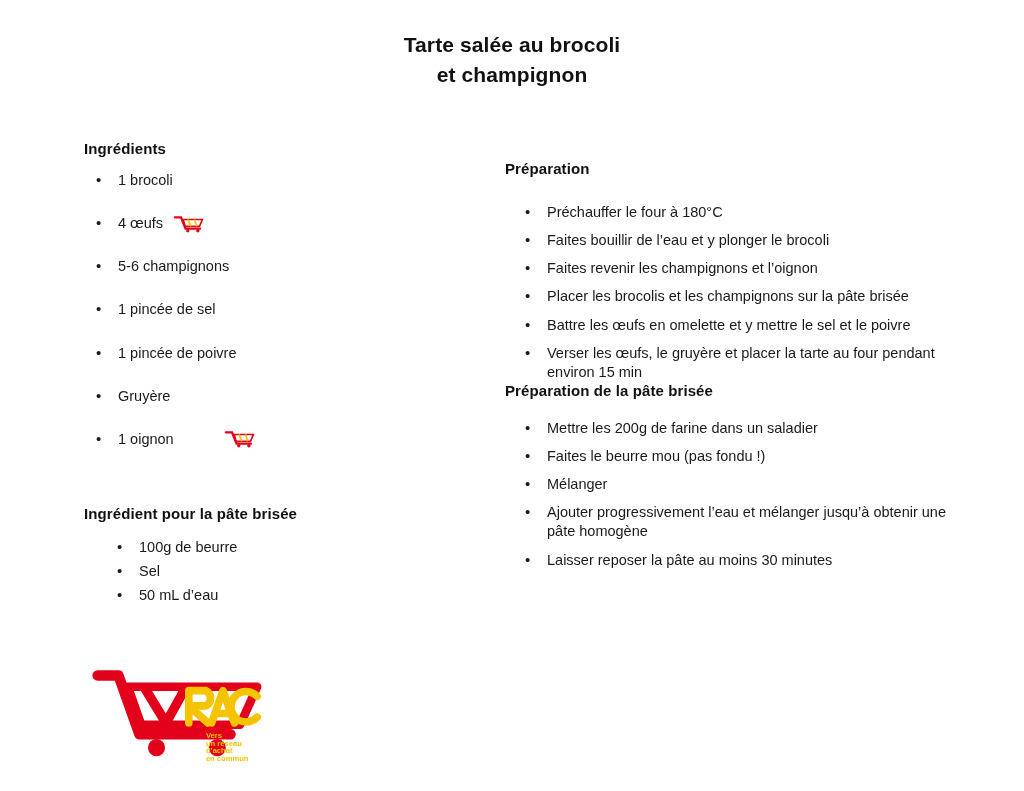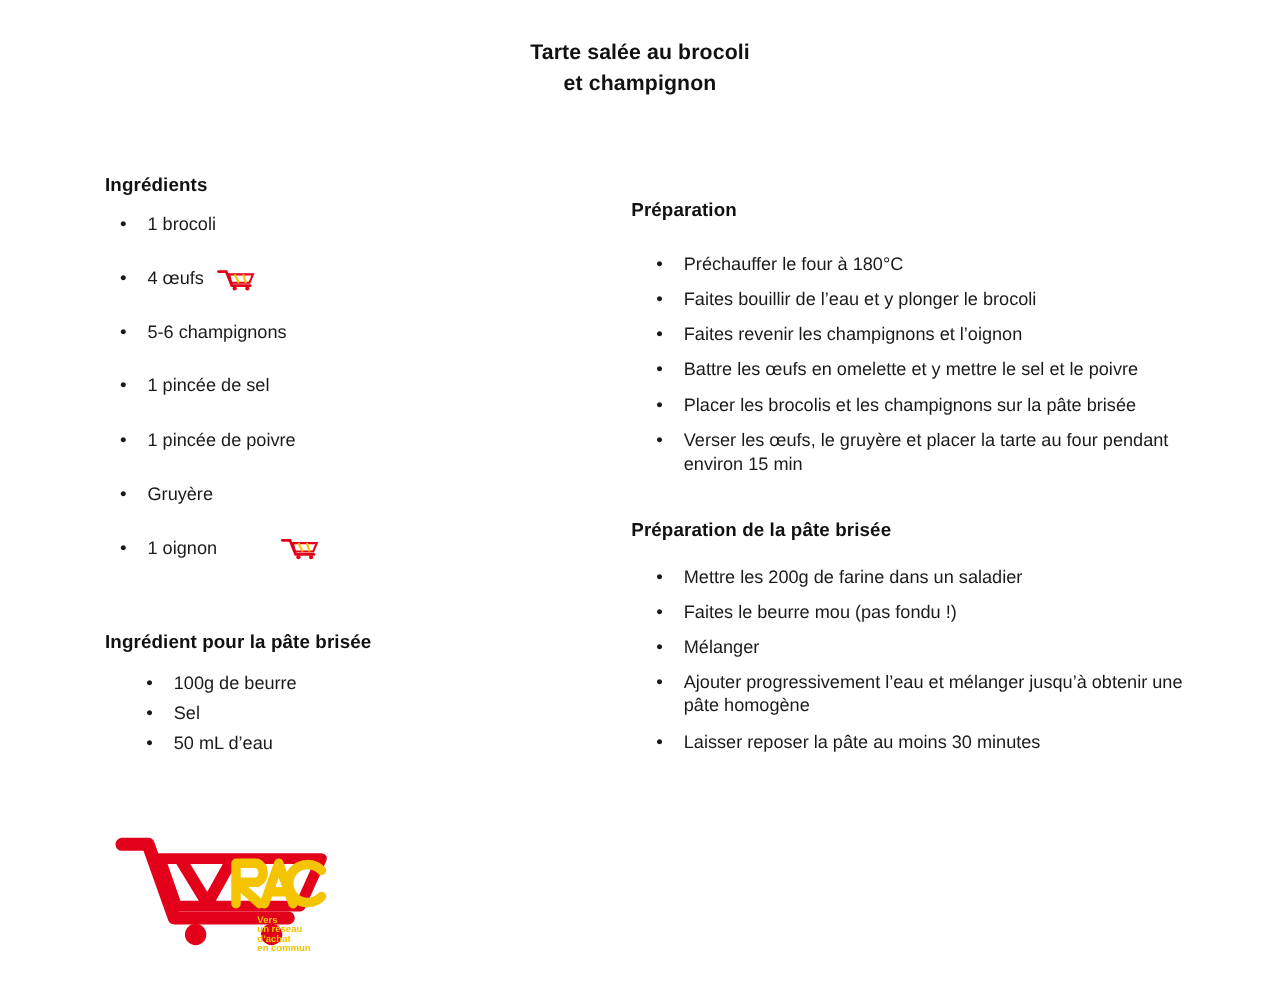--- a/index.html
+++ b/index.html
@@ -23,21 +23,21 @@
     background: #fff;
   }
 
   
   .doc-title {
     position: absolute;
     left: 0;
     top: 30px;
     width: 1024px;
     text-align: center;
-    font-size: 17px;
+    font-size: 21px;
     font-weight: bold;
     line-height: 1.45;
     letter-spacing: 0.1px;
     color: #111;
   }
   .doc-title .line2 { display: block; }
 
   
   .col-left {
     position: absolute;
@@ -100,21 +100,21 @@
   .block-ing-pate {
     margin-top: 56px;
   }
   .block-ing-pate h2 { margin-bottom: 16px; }
   .block-ing-pate ul.bullets li { padding-left: 55px; }
   .block-ing-pate ul.bullets li::before { left: 33px; }
 
   
   .block-prep ul.bullets li { padding-left: 42px; }
   .block-prep ul.bullets li::before { left: 20px; }
-  .block-pate { margin-top: 34px; }
+  .block-pate { }
   .block-pate ul.bullets li { padding-left: 42px; }
   .block-pate ul.bullets li::before { left: 20px; }
   .block-pate h2 { margin-bottom: 16px; }
 
   
   .mini-mark {
     display: inline-block;
     width: 34px;
     height: 18px;
     position: relative;
@@ -221,22 +221,22 @@
   </div>
 
   <div class="col-right">
 
     <div class="block-prep">
       <h2 class="section-heading" style="margin-bottom:26px;">Préparation</h2>
       <ul class="bullets semi">
         <li>Préchauffer le four à 180°C</li>
         <li>Faites bouillir de l’eau et y plonger le brocoli</li>
         <li>Faites revenir les champignons et l’oignon</li>
+        <li>Placer les brocolis et les champignons sur la pâte brisée</li>
         <li>Battre les œufs en omelette et y mettre le sel et le poivre</li>
-        <li>Placer les brocolis et les champignons sur la pâte brisée</li>
         <li>Verser les œufs, le gruyère et placer la tarte au four pendant environ 15 min</li>
       </ul>
     </div>
 
     <div class="block-pate">
       <h2 class="section-heading" style="margin-bottom:20px;">Préparation de la pâte brisée</h2>
       <ul class="bullets semi">
         <li>Mettre les 200g de farine dans un saladier</li>
         <li>Faites le beurre mou (pas fondu !)</li>
         <li>Mélanger</li>

